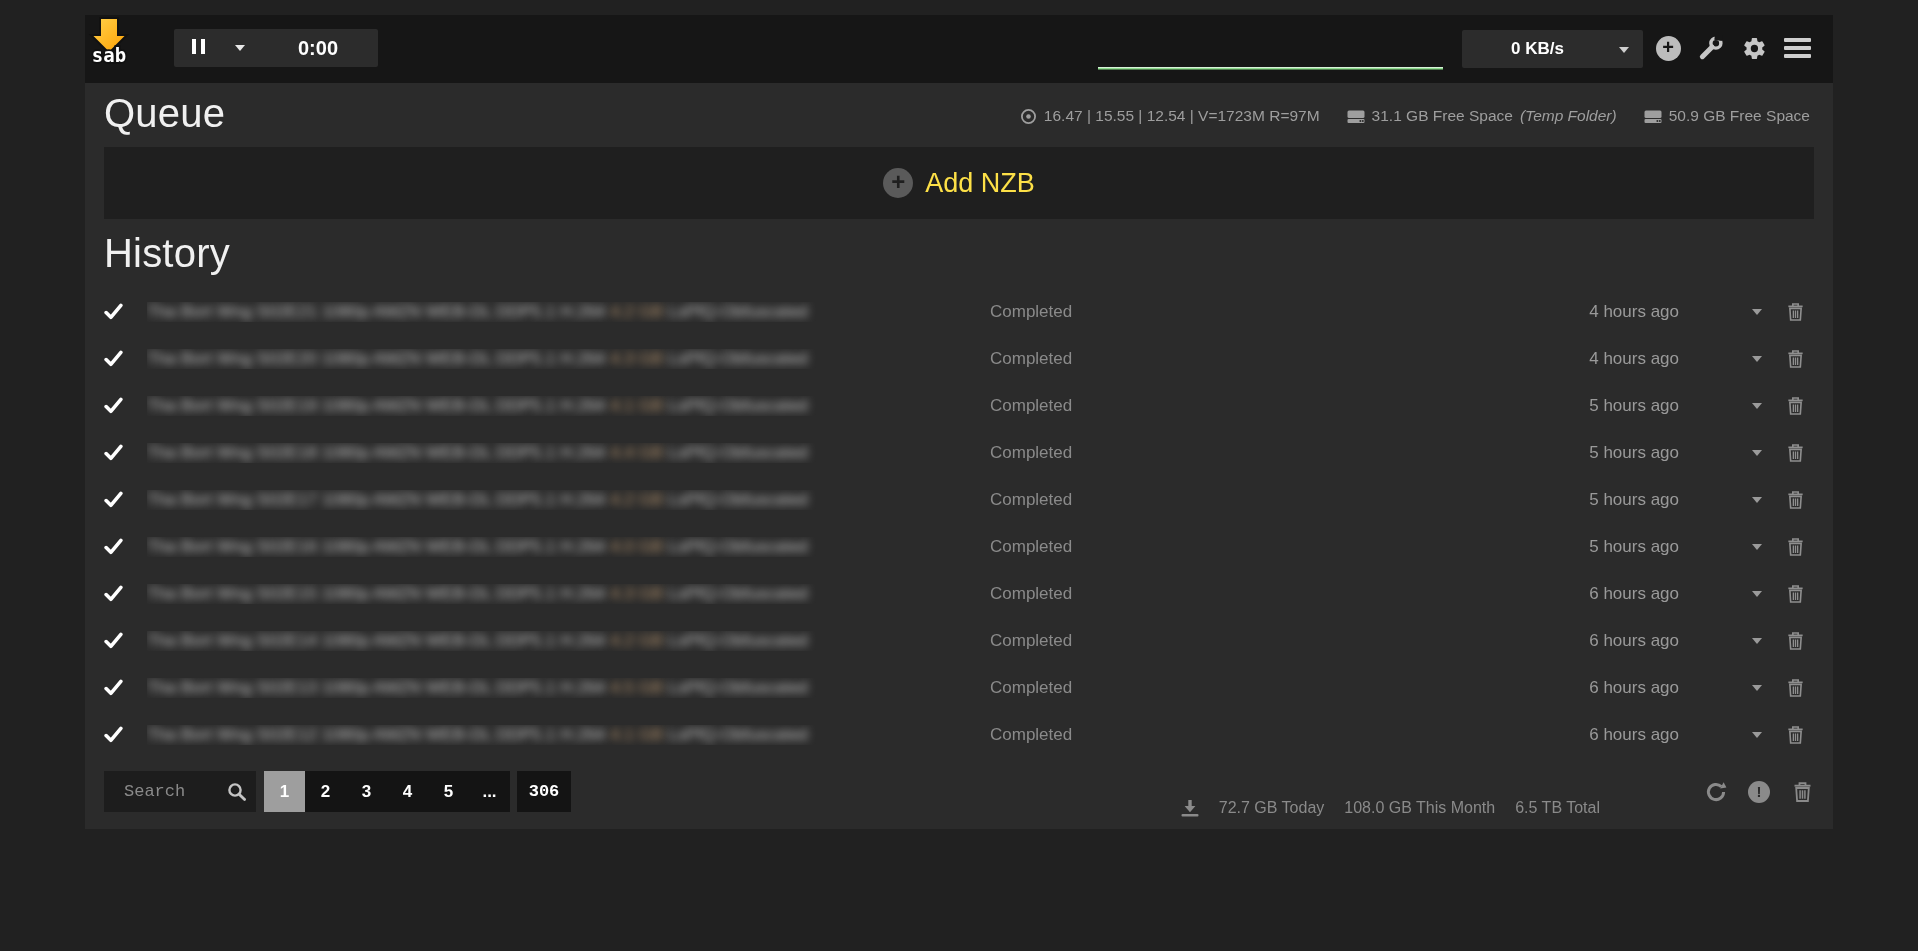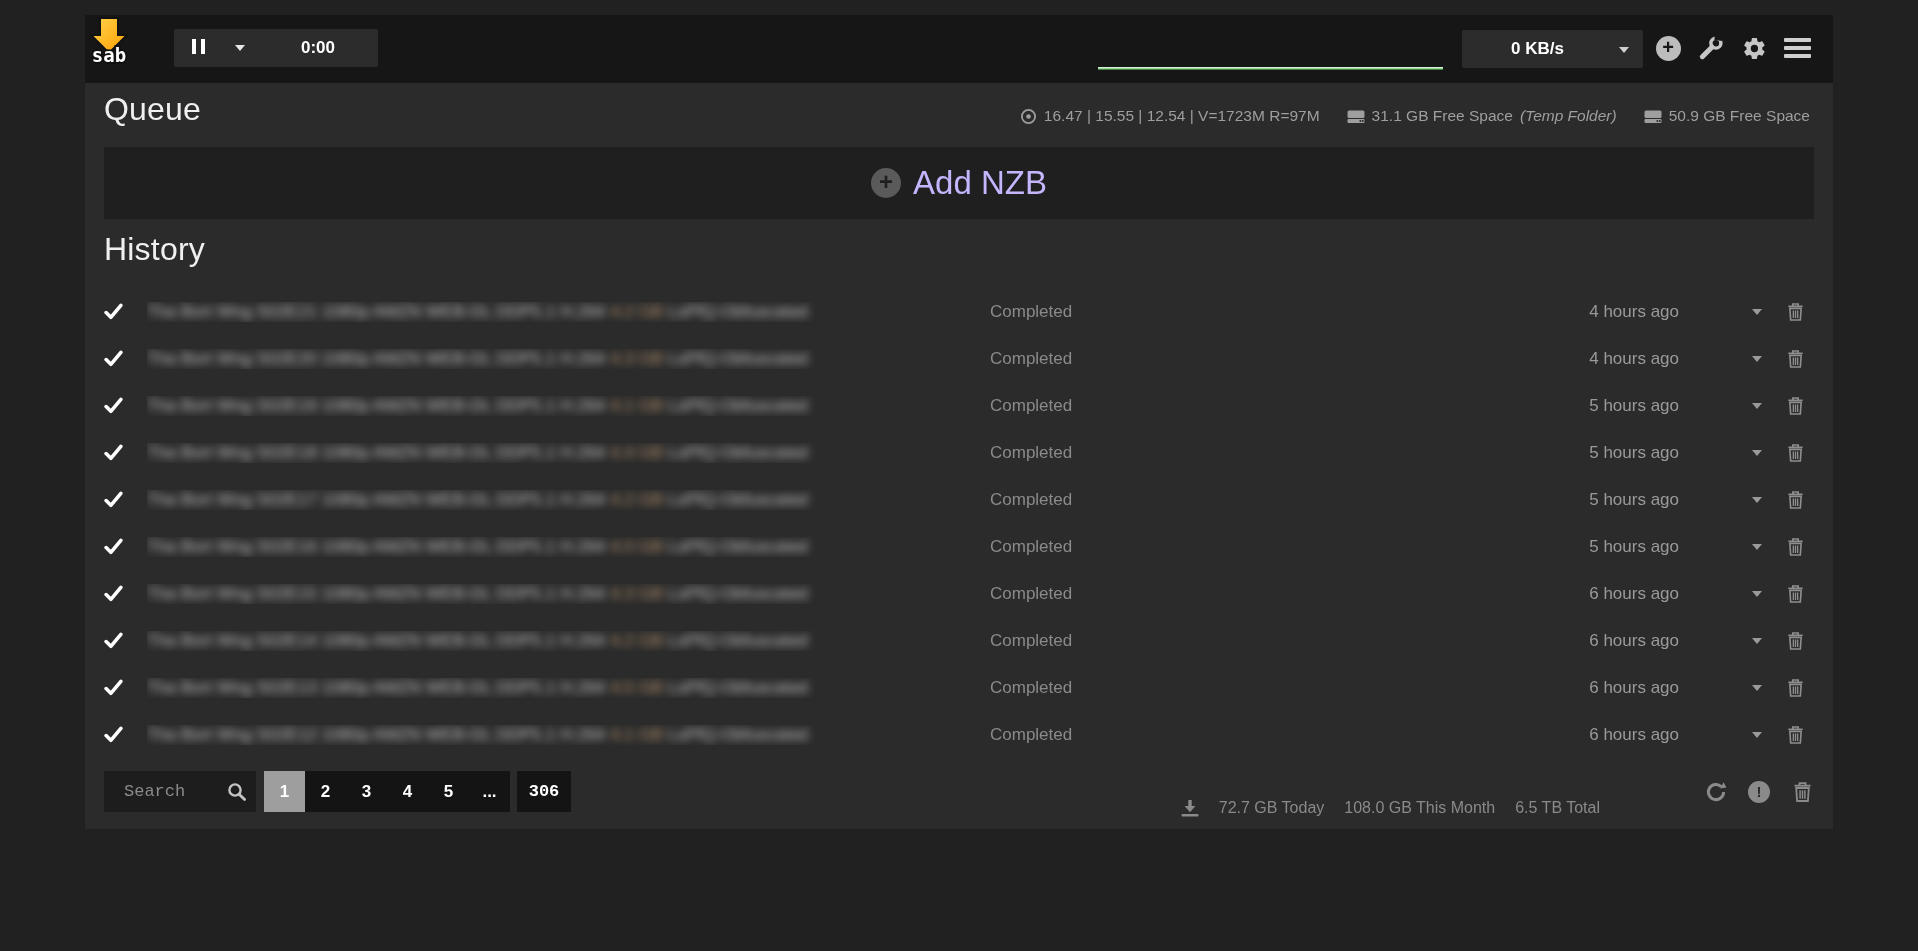--- a/index.html
+++ b/index.html
@@ -17,55 +17,55 @@
   .pause-group { position:absolute; left:89px; top:14px; width:204px; height:38px;
                  background:#2c2c2c; border-radius:2px; display:flex; align-items:stretch; }
   .pause-group button { background:transparent; border:0; cursor:pointer; display:flex;
                         align-items:center; justify-content:center; }
   .btn-pause { width:48px; }
   .pause-bars i { display:inline-block; width:4px; height:15px; background:#fff; margin:0 2.5px; }
   .btn-pausemenu { width:36px; color:#e8e8e8; }
   .caret { display:inline-block; width:0; height:0; border-left:5px solid transparent;
            border-right:5px solid transparent; border-top:6px solid currentColor; }
   .timer { flex:1; display:flex; align-items:center; justify-content:center;
-           color:#fff; font-size:17px; font-weight:bold; }
+           color:#fff; font-size:20px; font-weight:bold; }
 
   .sparkline { position:absolute; left:1013px; top:52px; width:345px; height:3px;
                background:linear-gradient(#d9f0d9 0 34%, #8fdc8f 34% 75%, #4e7d4e 75% 100%); }
 
   .speed-dd { position:absolute; left:1377px; top:15px; width:181px; height:38px;
               background:#2c2c2c; border:0; border-radius:2px; color:#fff; cursor:pointer;
               font-size:17px; font-weight:bold; font-family:inherit;
               display:flex; align-items:center; justify-content:center; padding-right:30px; }
   .speed-dd .caret { position:absolute; right:14px; top:17px; color:#cfcfcf; }
 
   .nav-icons { position:absolute; left:1568px; top:14px; display:flex; gap:13px; }
   .nav-icons button { width:30px; height:38px; background:transparent; border:0; cursor:pointer;
                       display:flex; align-items:center; justify-content:center; color:#c6c6c6; }
   .plus-circle { width:25px; height:25px; border-radius:50%; background:#bcbcbc; color:#161616;
                  font-size:20px; font-weight:bold; line-height:23px; text-align:center; }
   .ham i { display:block; width:27px; height:4px; background:#cfcfcf; border-radius:1px; margin:4px 0; }
 
   
   .content { position:relative; height:746px; background:#2b2b2b; }
-  h1.sec-title { color:#f0f0f0; font-size:32px; font-weight:400; letter-spacing:.2px; }
+  h1.sec-title { color:#f0f0f0; font-size:40px; font-weight:400; letter-spacing:.2px; }
   .queue-header { position:absolute; left:19px; right:23px; top:0; height:64px;
                   display:flex; justify-content:space-between; align-items:flex-start; }
   .queue-header h1 { margin-top:8px; }
   .queue-stats { display:flex; align-items:center; gap:27px; margin-top:24px;
                  color:#9e9e9e; font-size:15.5px; }
   .stat-item { display:flex; align-items:center; gap:7px; white-space:nowrap; }
   .stat-item em { font-style:italic; }
   .stat-item svg { flex:none; }
 
   .add-nzb { position:absolute; left:19px; top:64px; width:1710px; height:72px; background:#1f1f1f;
              display:flex; align-items:center; justify-content:center; gap:12px; cursor:pointer; }
   .add-nzb .big-plus { width:30px; height:30px; border-radius:50%; background:#5a5a5a; color:#1f1f1f;
                        font-size:24px; font-weight:bold; line-height:28px; text-align:center; }
-  .add-nzb span.lbl { color:#c4b5fd; font-size:33px; }
+  .add-nzb span.lbl { color:#fde047; font-size:27px; }
 
   .history-title { position:absolute; left:19px; top:148px; }
 
   .history-list { position:absolute; left:0; top:205px; width:1748px; }
   .h-row { height:47px; display:flex; align-items:center; padding:0 18px 0 19px; }
   .h-check { width:43px; color:#fff; display:flex; align-items:center; }
   .h-name { width:843px; overflow:hidden; white-space:nowrap; font-size:17px; color:#c2c2c2; cursor:pointer; }
   .h-name .blur { filter:blur(4px); }
   .h-name .warm { color:#b5946f; }
   .h-status { width:489px; color:#8a8a8a; font-size:17px; }

